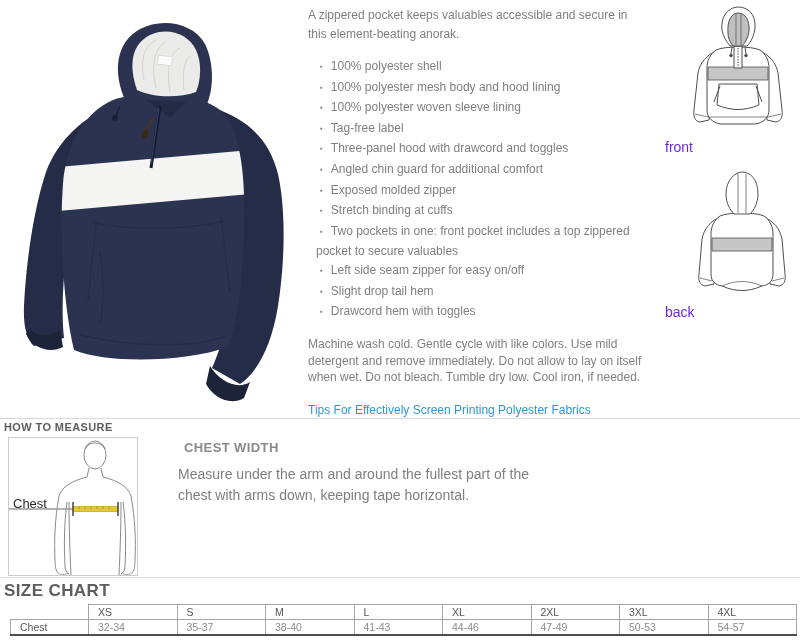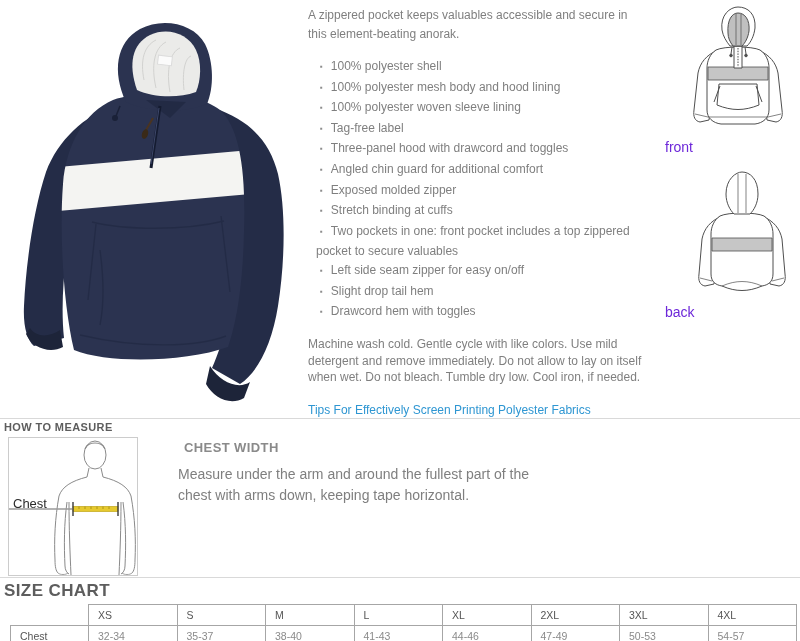--- a/index.html
+++ b/index.html
@@ -38,21 +38,21 @@
   .measure-box svg{position:absolute;left:0;top:0}
   .chest-label{position:absolute;left:4px;top:58px;font-size:13px;color:#2b2b2b}
   .mw-block{position:absolute;left:178px;top:440px;width:355px}
   .mw-heading{font-size:13px;color:#8a8a8a;letter-spacing:.4px;margin:0 6px 9px}
   .mw-text{font-size:14px;color:var(--text-gray);line-height:21px}
 
   
   .sc-heading{position:absolute;left:4px;top:581px;font-size:17px;font-weight:bold;color:var(--heading-gray);letter-spacing:.4px}
   .size-table-wrap{position:absolute;left:10px;top:604px}
   table.size-table{border-collapse:collapse;table-layout:fixed;width:787px;font-size:10.5px;border-bottom:2px solid #4d4d4d}
-  .size-table td,.size-table th{border:1px solid #a6a6a6;height:21px;padding:0 0 0 9px;text-align:left;vertical-align:middle;overflow:hidden;white-space:nowrap}
+  .size-table td,.size-table th{border:1px solid #a6a6a6;height:15px;padding:0 0 0 9px;text-align:left;vertical-align:middle;overflow:hidden;white-space:nowrap}
   .size-table td.corner{border:none;width:78px}
   .size-table td.col-h{color:#555}
   .size-table th.row-label{color:#555;font-weight:normal}
   .size-table td.col-v{color:#8a8a8a}
 </style>
 </head>
 <body>
 
 <div class="page">
 

